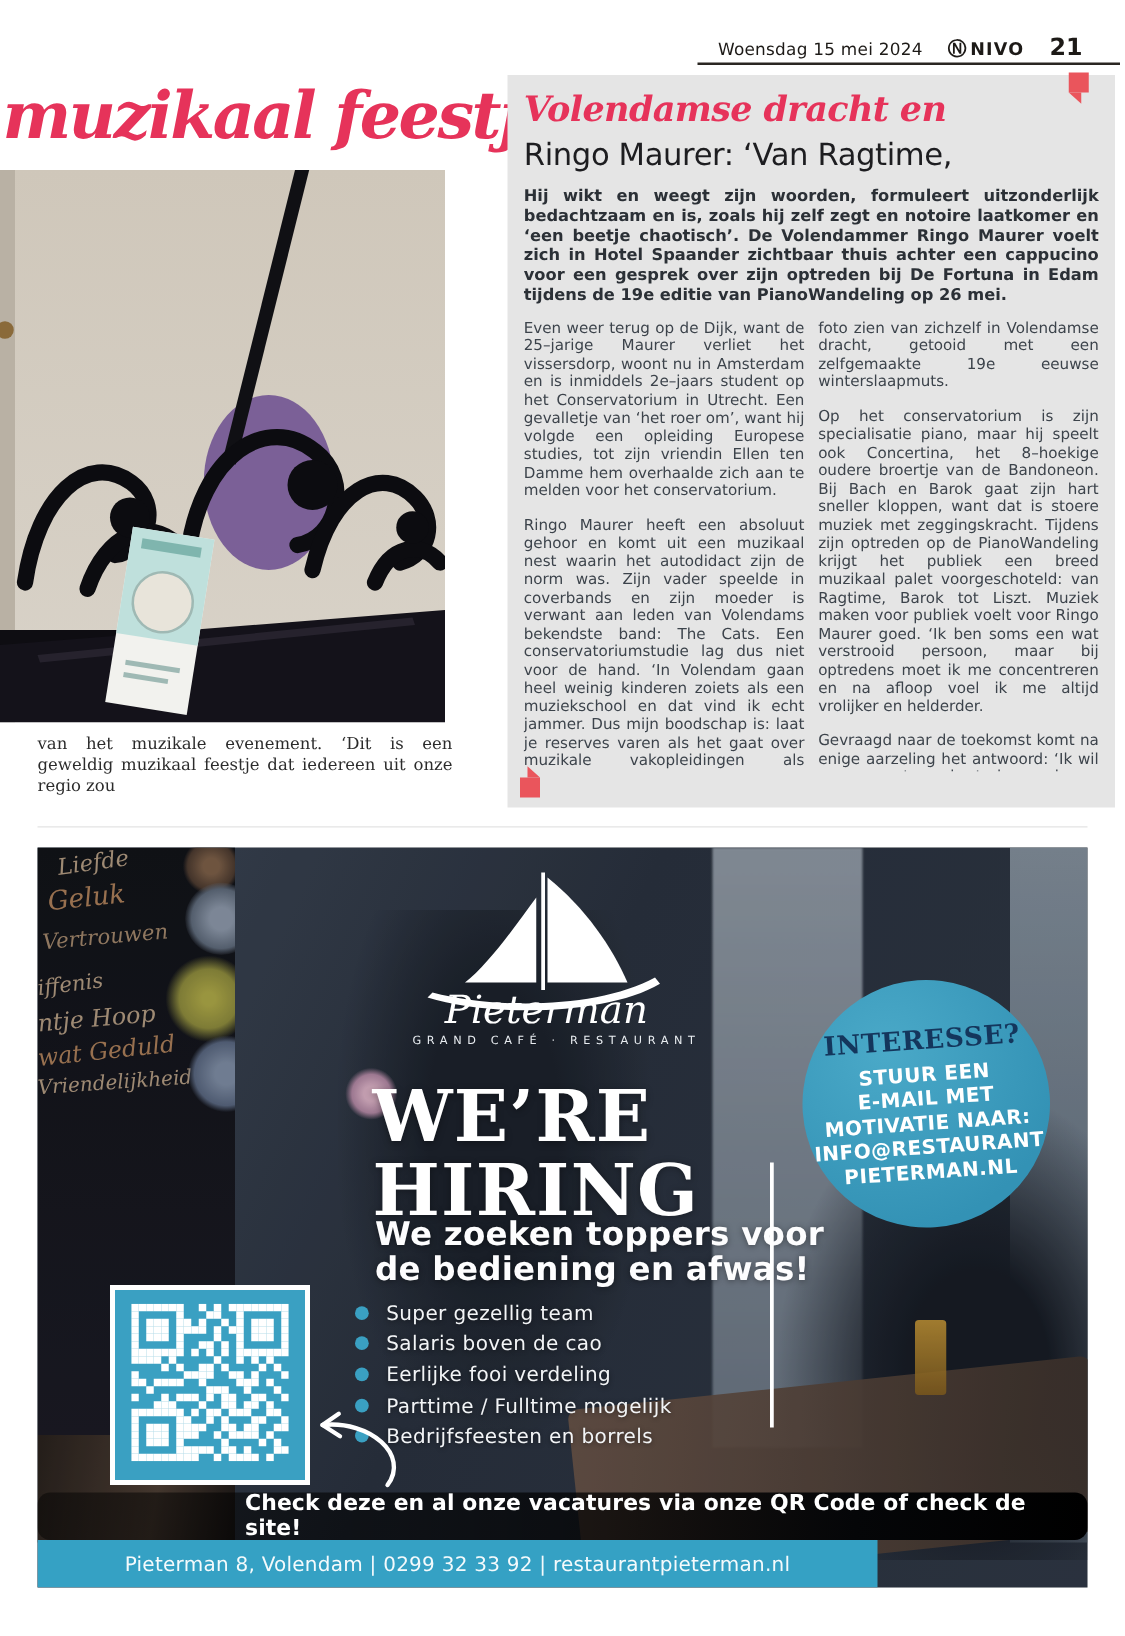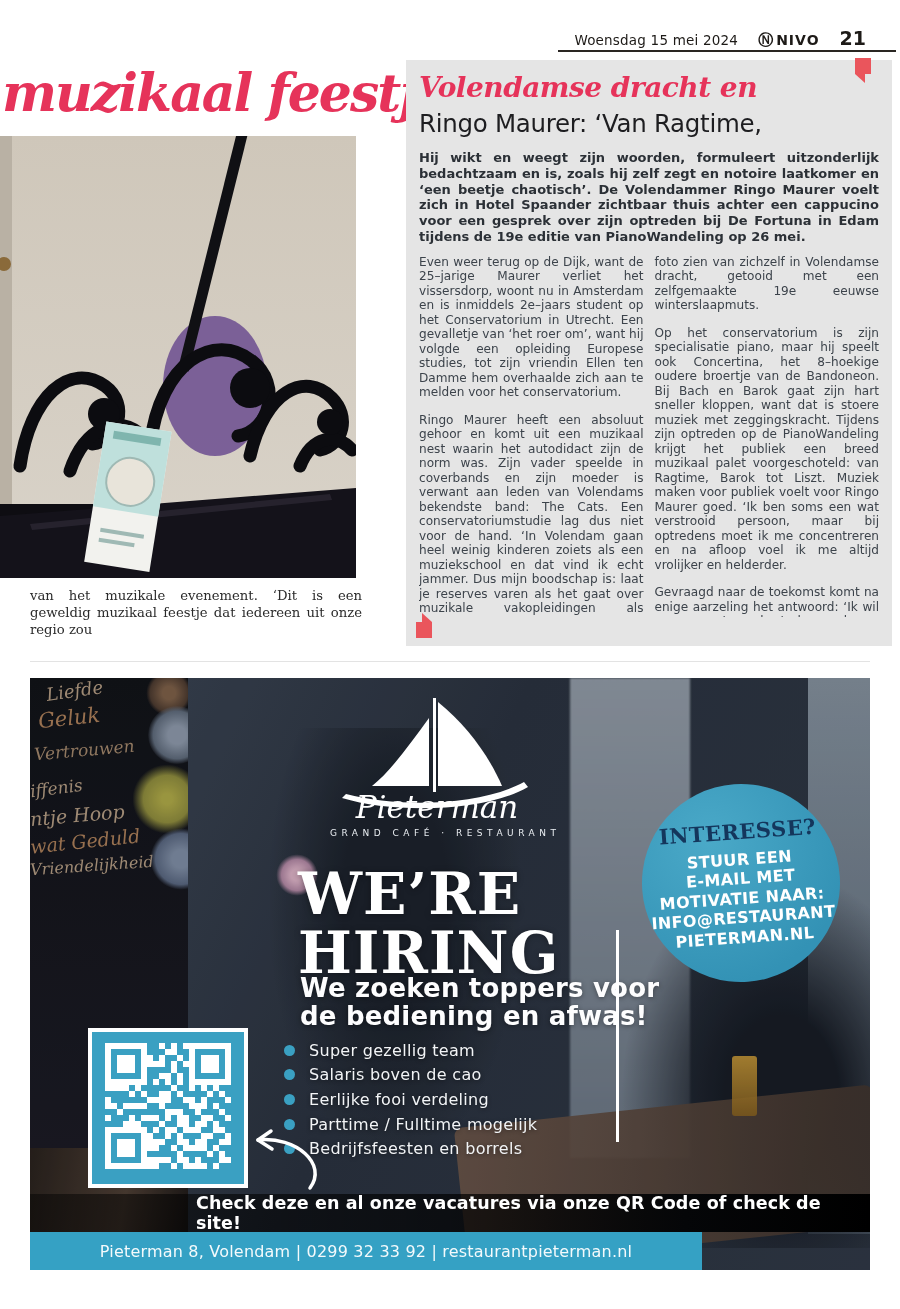--- a/index.html
+++ b/index.html
@@ -78,21 +78,21 @@
   .bullets{position:absolute;left:254px;top:360px;margin:0;padding:0;list-style:none;}
   .bullets li{display:flex;align-items:center;gap:14px;height:24.6px;}
   .dot{width:11px;height:11px;border-radius:50%;background:#3aa0c2;flex:0 0 auto;}
   .bullet-text{font-size:16px;color:#f2f4f6;letter-spacing:.3px;text-shadow:0 1px 4px rgba(0,0,0,.45);}
 
   .qr-box{position:absolute;left:58px;top:350px;width:152px;height:152px;background:#3aa0c2;border:4px solid #fff;
     display:flex;align-items:center;justify-content:center;}
   .arrow{position:absolute;left:208px;top:446px;}
 
   .check-bar{position:absolute;left:0;top:516px;width:840px;height:38px;display:flex;align-items:center;
-    background:linear-gradient(90deg,rgba(0,0,0,.45),rgba(0,0,0,.72) 55%,#050608 78%,#000);}
+    background:linear-gradient(90deg,rgba(0,0,0,.45),rgba(0,0,0,.72) 55%,#050608 78%,#000);border-radius:10px;}
   .check-text{padding-left:166px;font-weight:700;font-size:17.5px;color:#fff;letter-spacing:.1px;}
   .ad-footer{position:absolute;left:0;top:554px;width:672px;height:38px;background:#35a1c4;display:flex;
     align-items:center;justify-content:center;}
   .footer-text{font-size:16px;color:#f4fafc;letter-spacing:.2px;}
 </style>
 </head>
 <body>
 
 <div class="page">
 

